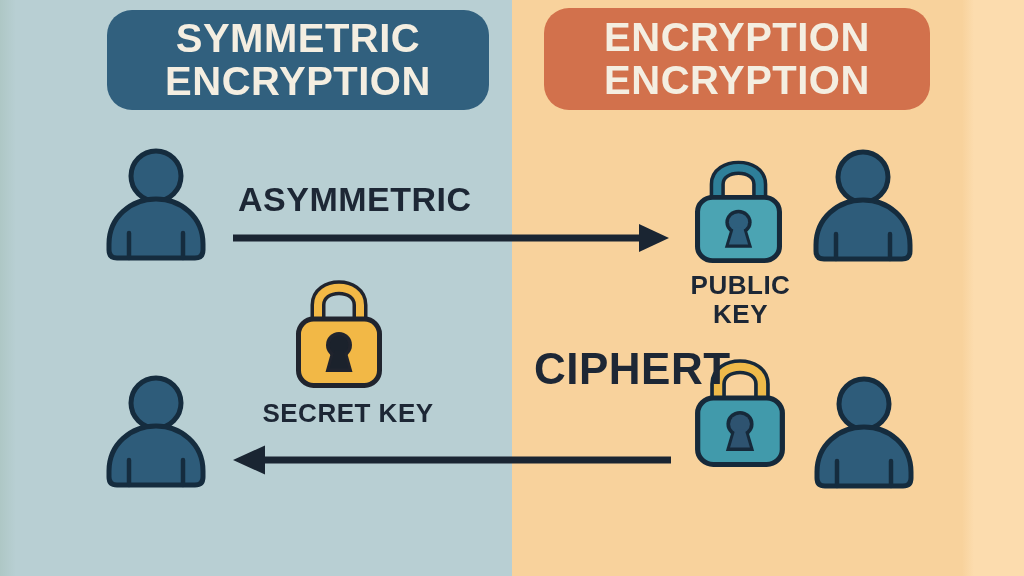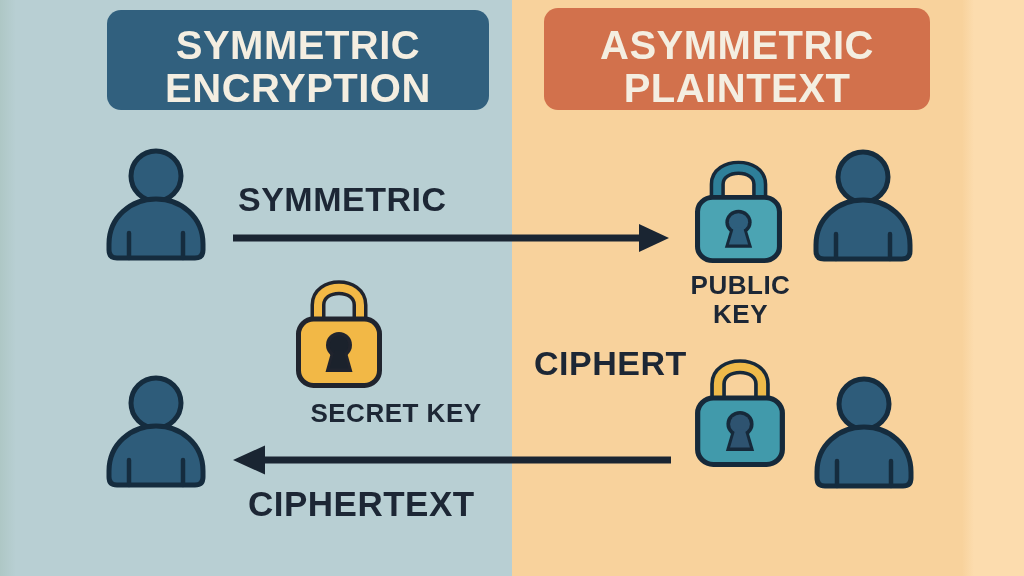--- a/index.html
+++ b/index.html
@@ -6,36 +6,36 @@
   * { box-sizing:border-box; }
   .stage {
     position:relative; width:1024px; height:576px; overflow:hidden;
     font-family:"Liberation Sans", sans-serif;
   }
   .panel { position:absolute; top:0; height:576px; width:512px; }
   .panel-left  { left:0;   background:linear-gradient(90deg, var(--left-bg-edge,#aec7c5) 0px, var(--left-bg,#b8cfd3) 16px); }
   .panel-right { left:512px; background:linear-gradient(90deg, var(--right-bg,#f8d29c) 0px, var(--right-bg,#f8d29c) 450px, var(--right-bg-edge,#fcdcae) 462px); }
 
   .header-badge {
-    position:absolute; display:flex; align-items:flex-end; justify-content:center;
-    border-radius:14px; text-align:center;
+    position:absolute; display:flex; align-items:center; justify-content:center;
+    border-radius:25px; text-align:center;
     color:var(--header-text,#f4eee1); font-weight:700; font-size:40px; line-height:1.07;
     letter-spacing:0.5px;
   }
   .header-sym  { left:107px; top:10px; width:382px; height:100px; background:var(--sym-header-bg,#31607e); }
   .header-asym { left:544px; top:8px;  width:386px; height:102px; background:var(--asym-header-bg,#d2714c); }
 
   .label {
     position:absolute; text-align:center; font-weight:700;
     color:var(--label-text,#1d2735); letter-spacing:0.5px; line-height:1.12;
   }
   .label-plaintext  { left:238px; top:180px; width:200px; font-size:34px; }
-  .label-secret-key { left:262px; top:399px; width:172px; font-size:26px;margin-left:48px; }
+  .label-secret-key { left:262px; top:399px; width:172px; font-size:26px; }
   .label-ciphertext { left:248px; top:484px; width:220px; font-size:35px; }
-  .label-ciphert    { left:534px; top:344px; width:150px; font-size:34px; }
+  .label-ciphert    { left:534px; top:344px; width:150px; font-size:44px; }
   .label-public-key { left:670px; top:271px; width:141px; font-size:26px;text-align:center; }
   .label-private-key{ left:670px; top:471px; width:141px; font-size:26px; }
 
   .icon { position:absolute; }
   .person-1 { left:105px; top:147px; }
   .person-2 { left:105px; top:374px; }
   .person-3 { left:812px; top:148px; }
   .person-4 { left:813px; top:375px; }
 
   .lock-secret  { left:295px; top:268px; --lock-body:var(--gold,#f2b846); --lock-shackle:var(--gold,#f2b846); --lock-keyhole:var(--keyhole-dark,#1b222c); --lock-outline:var(--gold-outline,#20242e); }
@@ -75,21 +75,21 @@
 
 <div class="stage">
 
   <div class="panel panel-left"></div>
   <div class="panel panel-right"></div>
 
   <div class="header-badge header-sym">
     <span>SYMMETRIC ENCRYPTION</span>
   </div>
   <div class="header-badge header-asym">
-    <span>ASYMMETRIC PLAINTEXT</span>
+    <span>ENCRYPTION ENCRYPTION</span>
   </div>
 
   <svg class="icon person-1" width="102" height="114">
       <use href="#sym-person"></use>
     </svg>
   <svg class="icon person-2" width="102" height="114">
       <use href="#sym-person"></use>
     </svg>
   <svg class="icon person-3" width="102" height="114">
       <use href="#sym-person"></use>
@@ -110,19 +110,18 @@
 
   <svg class="arrow arrow-right" width="436" height="30">
     <rect class="arrow-fill" x="0" y="11.5" width="414" height="7"></rect>
     <polygon class="arrow-fill" points="406,1 436,15 406,29"></polygon>
   </svg>
   <svg class="arrow arrow-left" width="438" height="30">
     <polygon class="arrow-fill" points="32,0.5 0,15 32,29.5"></polygon>
     <rect class="arrow-fill" x="26" y="11.5" width="412" height="7"></rect>
   </svg>
 
-  <div class="label label-plaintext">SYMMETRIC</div>
+  <div class="label label-plaintext">ASYMMETRIC</div>
   <div class="label label-secret-key">SECRET KEY</div>
-  <div class="label label-ciphertext">CIPHERTEXT</div>
   <div class="label label-ciphert">CIPHERT</div>
   <div class="label label-public-key">PUBLIC KEY</div>
 
 </div>
 
 </body></html>

